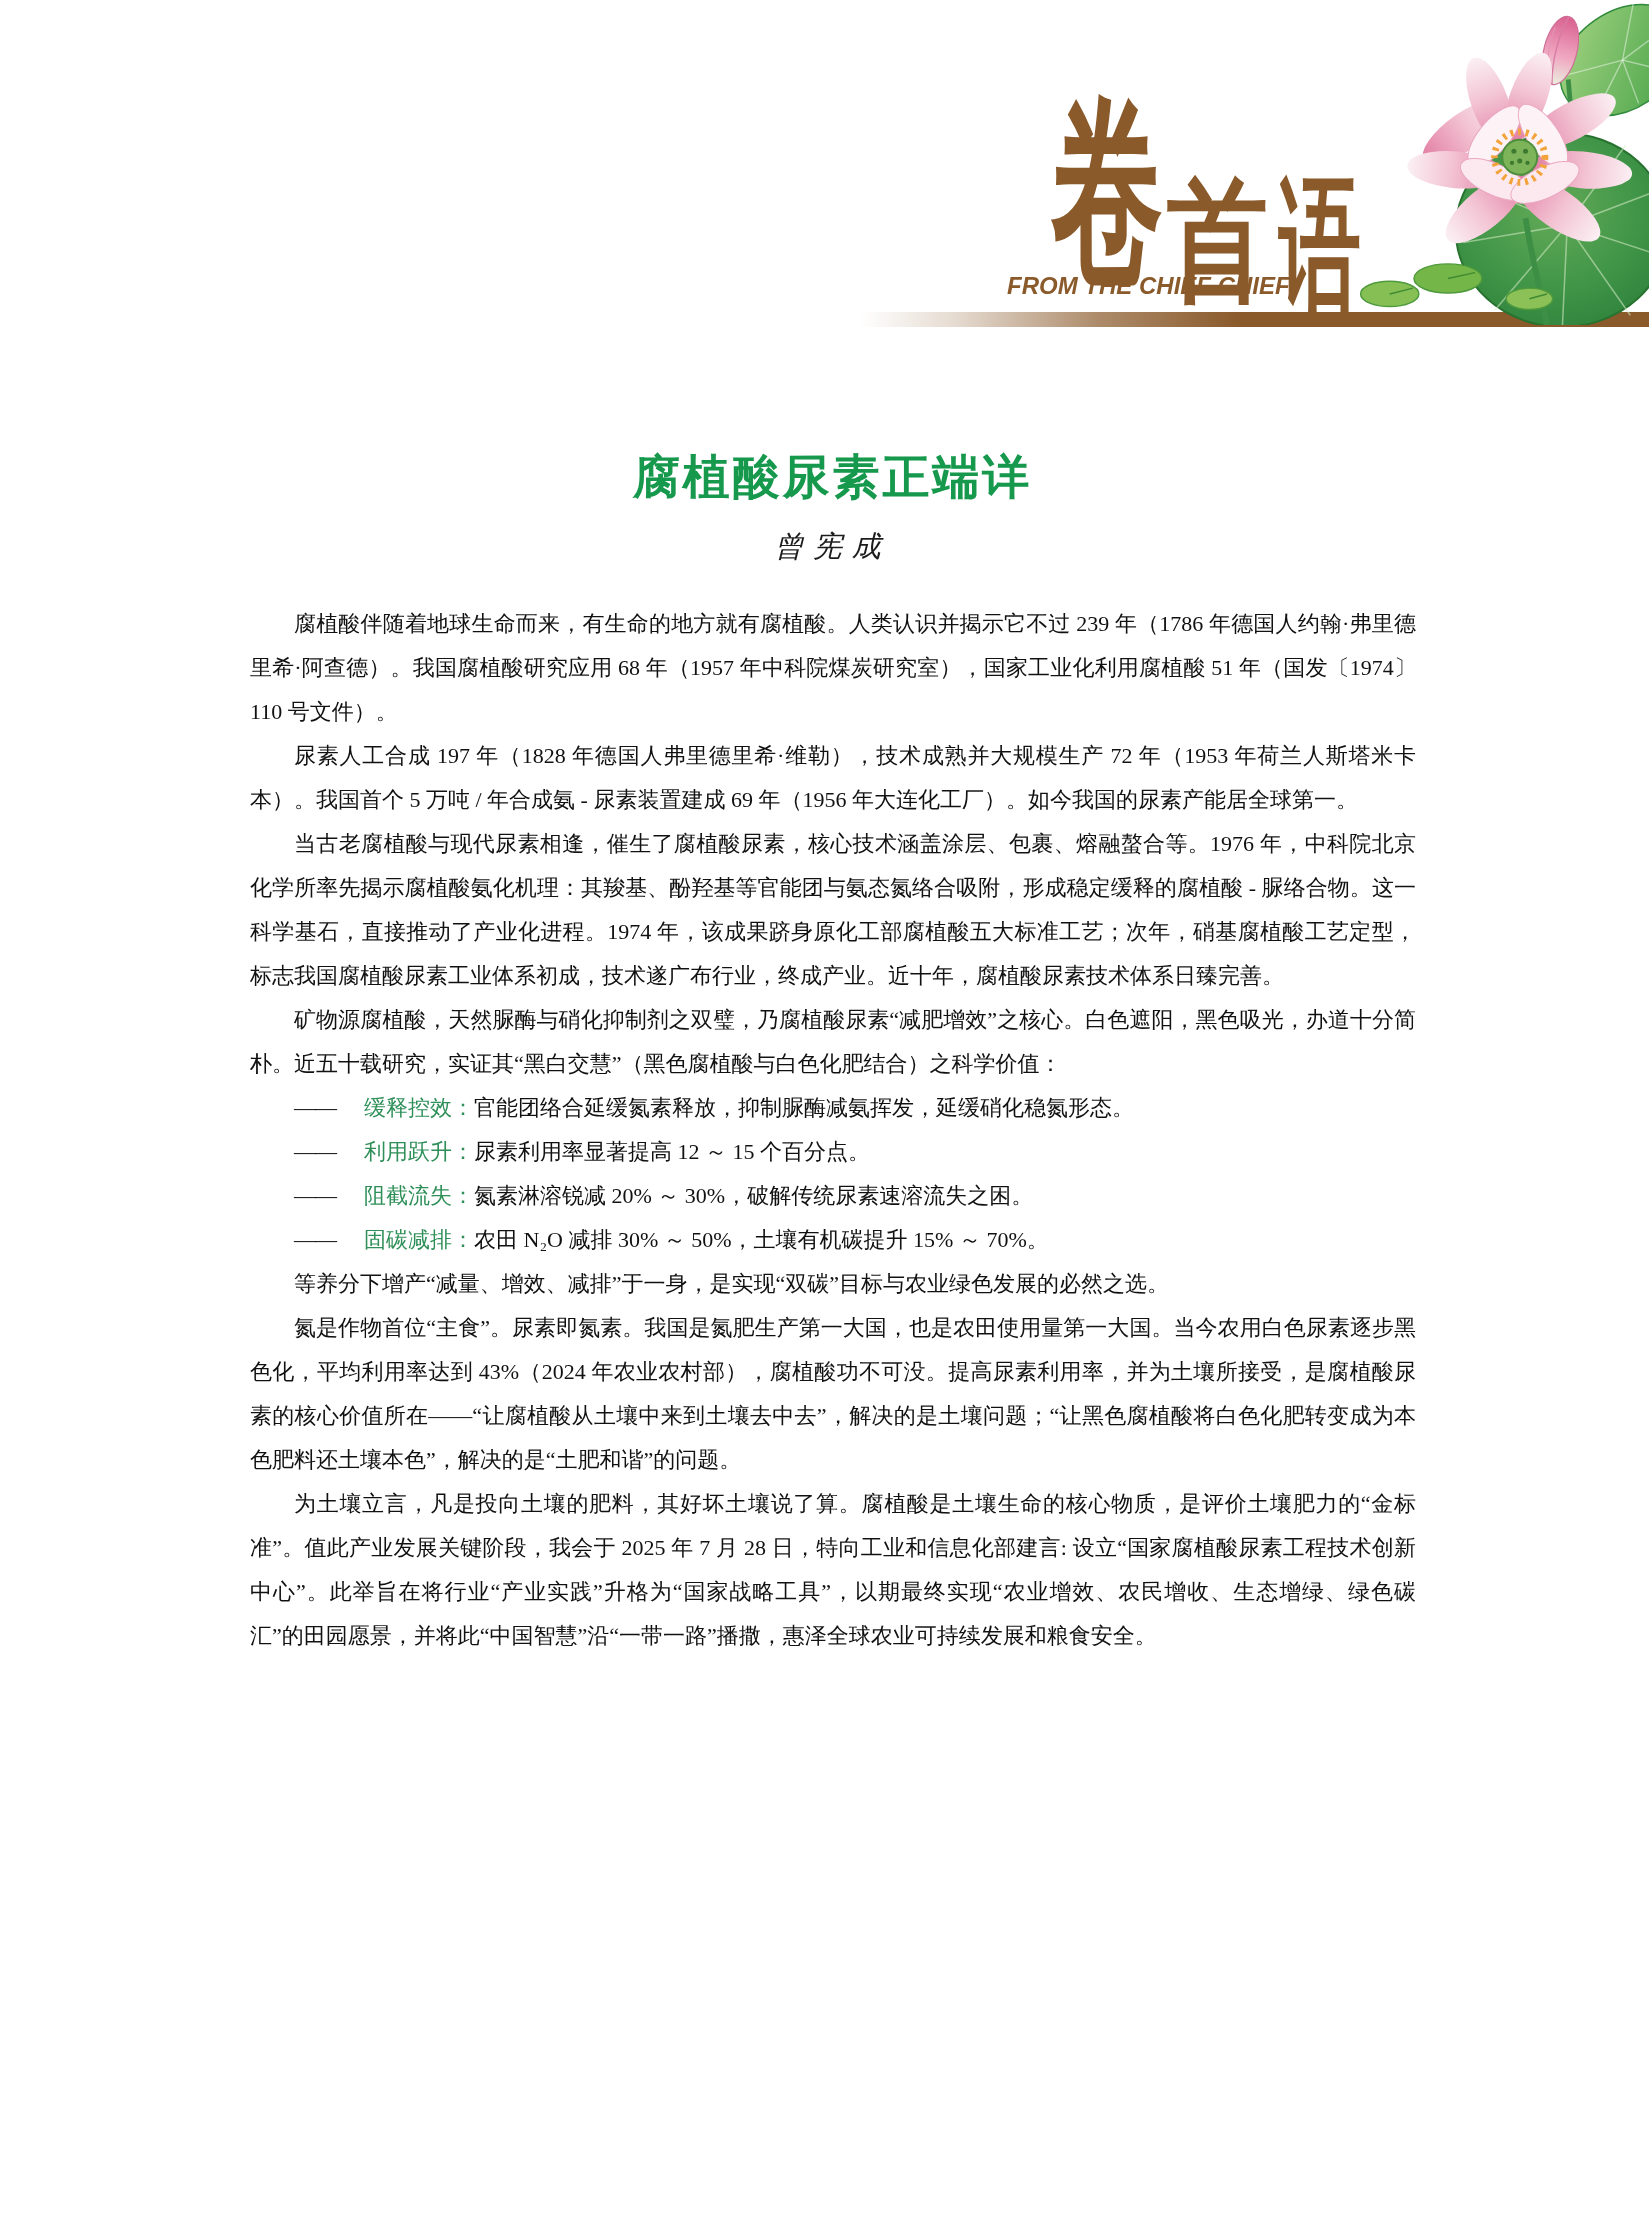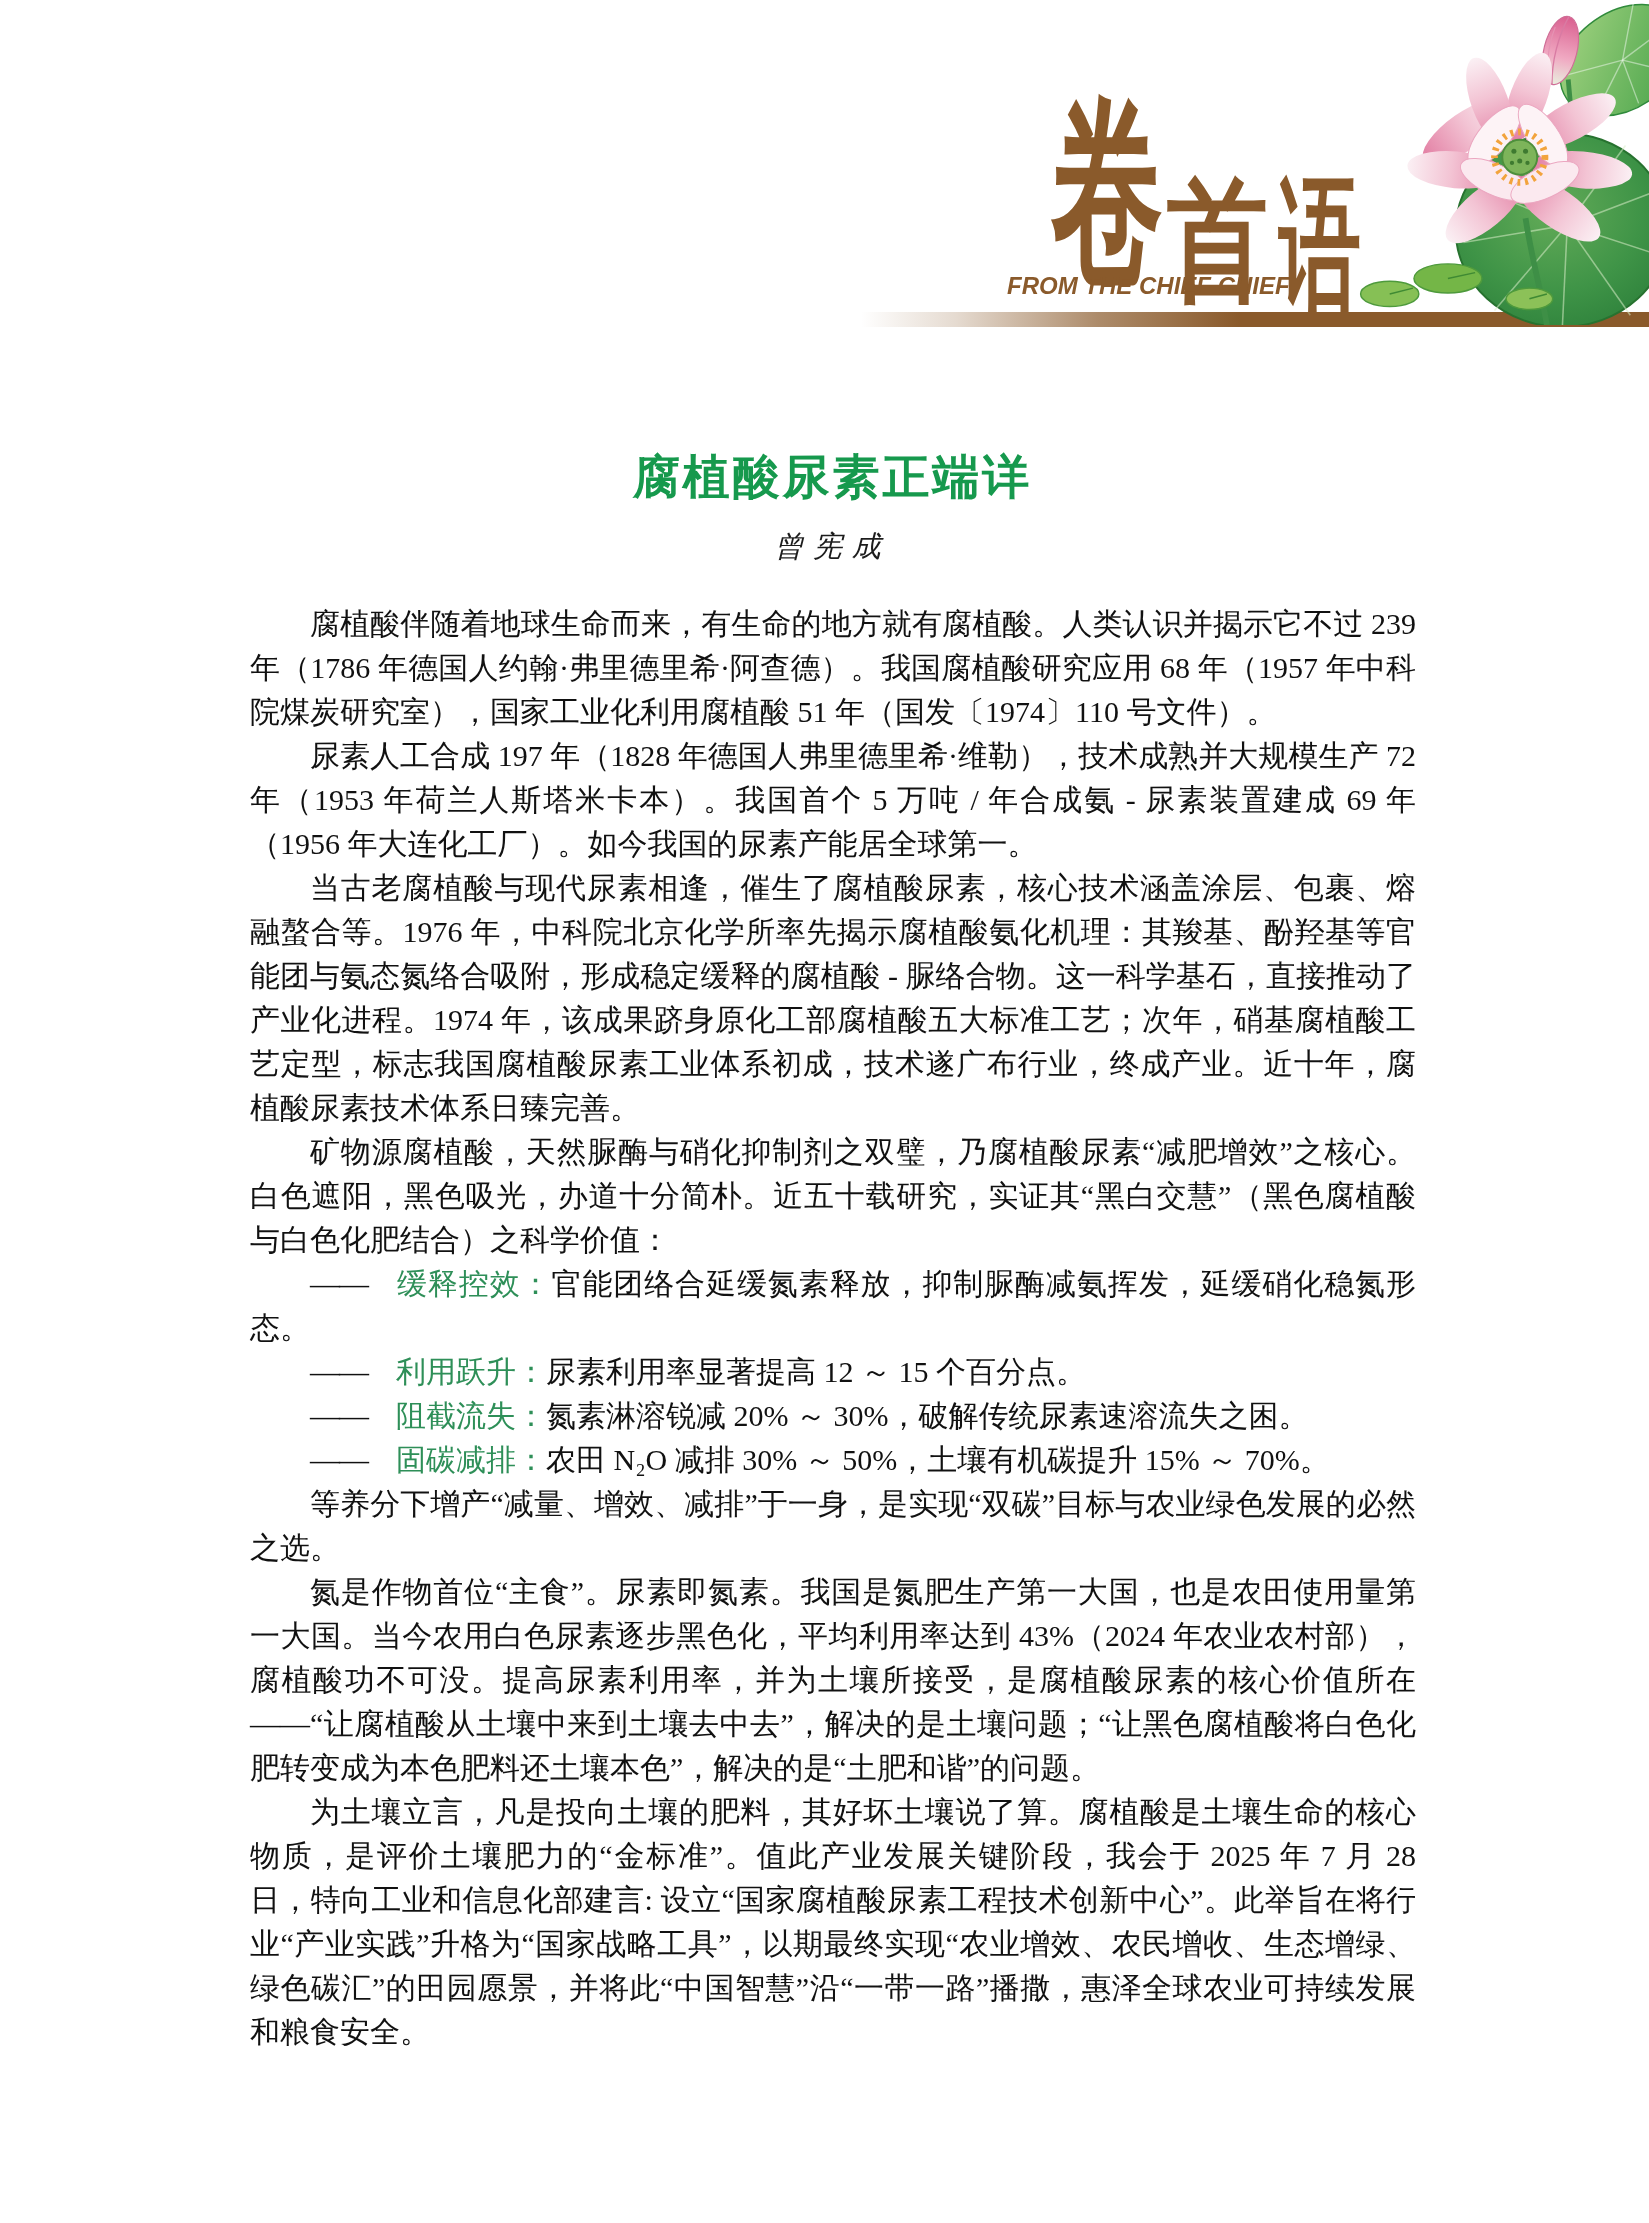--- a/index.html
+++ b/index.html
@@ -39,21 +39,21 @@
     color:var(--title-green,#16994d);
   }
   .author{
     position:absolute;left:0;top:527px;width:1665px;text-align:center;
     font-family:"DejaVu Serif",serif;font-style:italic;
     font-size:29px;letter-spacing:9.7px;color:#1c1c1c;
   }
   
   .body-col{
     position:absolute;left:250px;top:602px;width:1166px;
-    font-size:30px;line-height:44px;text-align:justify;color:#111111;
+    font-size:22px;line-height:44px;text-align:justify;color:#111111;
   }
   .body-col p{margin:0;padding:0;text-indent:2em;}
   .bullet .blabel{color:var(--label-green,#2e8f58);margin-left:28px;}
   .bullet .dash{letter-spacing:-1px;}
 </style>
 </head>
 <body>
 
 <div class="page">
 

